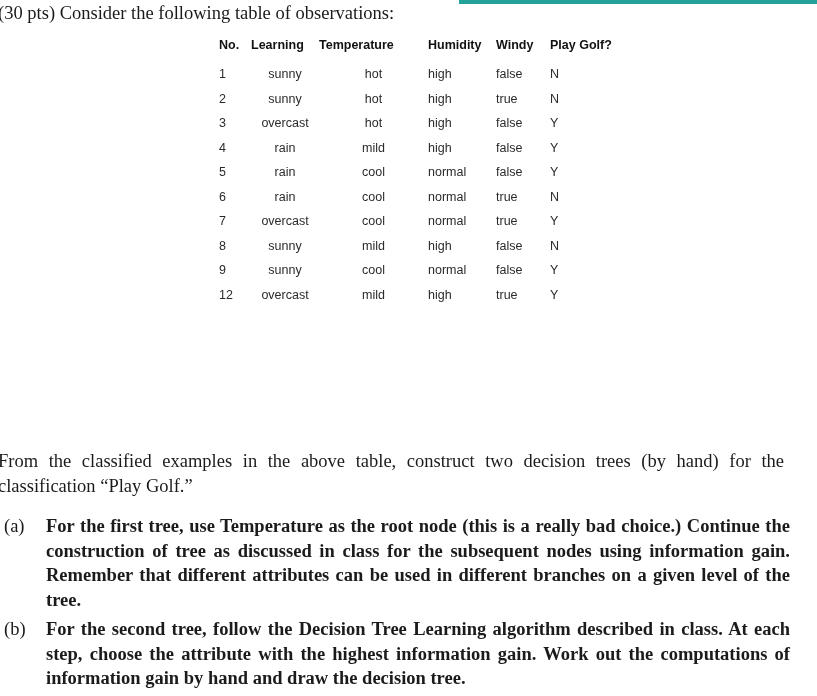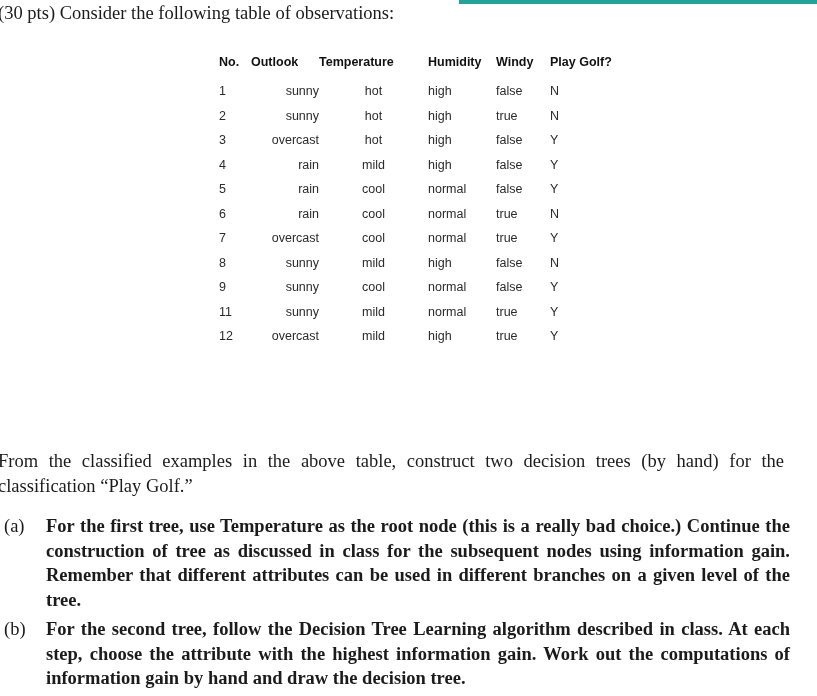--- a/index.html
+++ b/index.html
@@ -76,21 +76,21 @@
     padding-right: 10px;
     box-sizing: border-box;
     font-weight: bold;
   }
   #item-a { top: 514px; }
   #item-b { top: 617px; }
 
   
   #obs-table-wrap {
     position: absolute;
-    top: 55px;
+    top: 38px;
     left: 219px;
   }
   table.obs {
     border-collapse: collapse;
     font-family: "Liberation Sans", "DejaVu Sans", sans-serif;
     font-size: 12.5px;
     color: #2b2b2b;
   }
   table.obs thead th {
     font-weight: bold;
@@ -103,21 +103,21 @@
   table.obs tbody td {
     padding: 0;
     height: 24.5px;
     vertical-align: middle;
     white-space: nowrap;
     font-weight: normal;
   }
 
   
   .c-no       { width: 26px;  text-align: left;  padding-right: 4px !important; }
-  .c-outlook  { width: 62px;  text-align: right; }
+  .c-outlook  { width: 62px;  text-align: center; }
   .c-temp     { width: 103px; text-align: center; }
   .c-humid    { width: 62px;  text-align: left; }
   .c-windy    { width: 48px;  text-align: left; margin-left: 8px; }
   .c-play     { width: 40px;  text-align: left; }
 
   thead .c-no      { padding-right: 6px !important; }
   thead .c-outlook { padding-right: 6px !important; }
   thead .c-temp    { padding-right: 6px !important; }
   thead .c-humid   { padding-right: 6px !important; }
   thead .c-windy   { padding-right: 6px !important; }
@@ -127,21 +127,21 @@
 
 <div id="top-rule" style="background: rgb(34, 162, 152);"></div>
 
 <div id="intro-line" class="prose">(30 pts) Consider the following table of observations:</div>
 
 <div id="obs-table-wrap">
   <table class="obs">
     <thead>
       <tr>
         <th class="c-no">No.</th>
-        <th class="c-outlook">Outlook</th>
+        <th class="c-outlook">Learning</th>
         <th class="c-temp">Temperature</th>
         <th class="c-humid">Humidity</th>
         <th class="c-windy">Windy</th>
         <th class="c-play">Play Golf?</th>
       </tr>
     </thead>
     <tbody id="obs-tbody">
         <tr>
           <td class="c-no">1</td>
           <td class="c-outlook">sunny</td>
@@ -208,28 +208,20 @@
         </tr>
         <tr>
           <td class="c-no">9</td>
           <td class="c-outlook">sunny</td>
           <td class="c-temp">cool</td>
           <td class="c-humid">normal</td>
           <td class="c-windy">false</td>
           <td class="c-play">Y</td>
         </tr>
         <tr>
-          <td class="c-no">11</td>
-          <td class="c-outlook">sunny</td>
-          <td class="c-temp">mild</td>
-          <td class="c-humid">normal</td>
-          <td class="c-windy">true</td>
-          <td class="c-play">Y</td>
-        </tr>
-        <tr>
           <td class="c-no">12</td>
           <td class="c-outlook">overcast</td>
           <td class="c-temp">mild</td>
           <td class="c-humid">high</td>
           <td class="c-windy">true</td>
           <td class="c-play">Y</td>
         </tr>
       </tbody>
   </table>
 </div>

